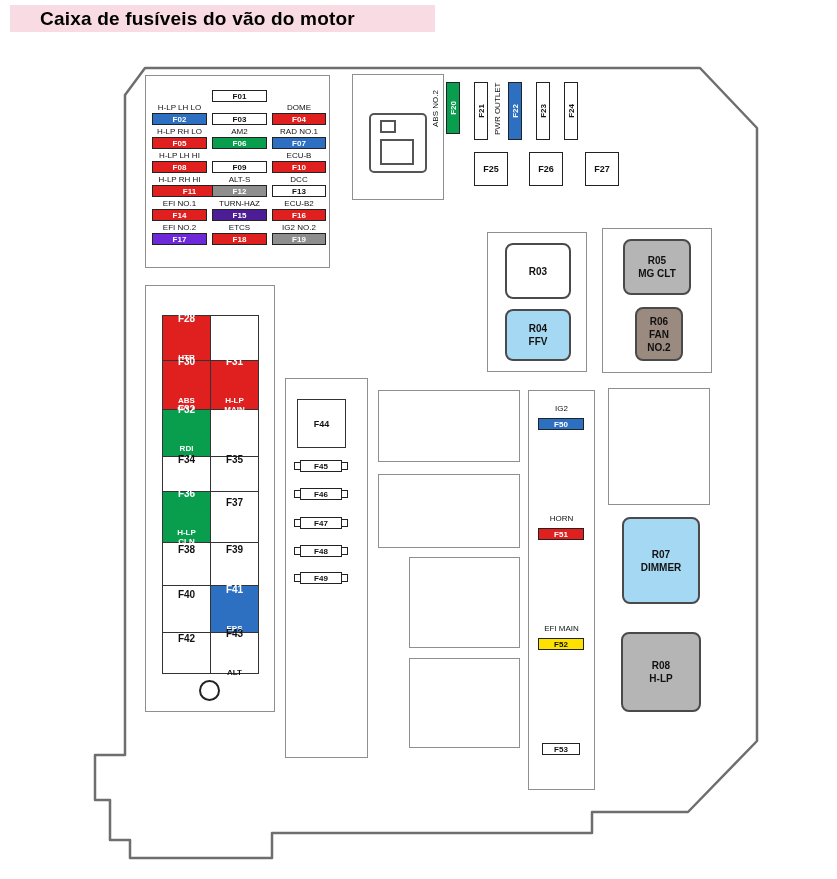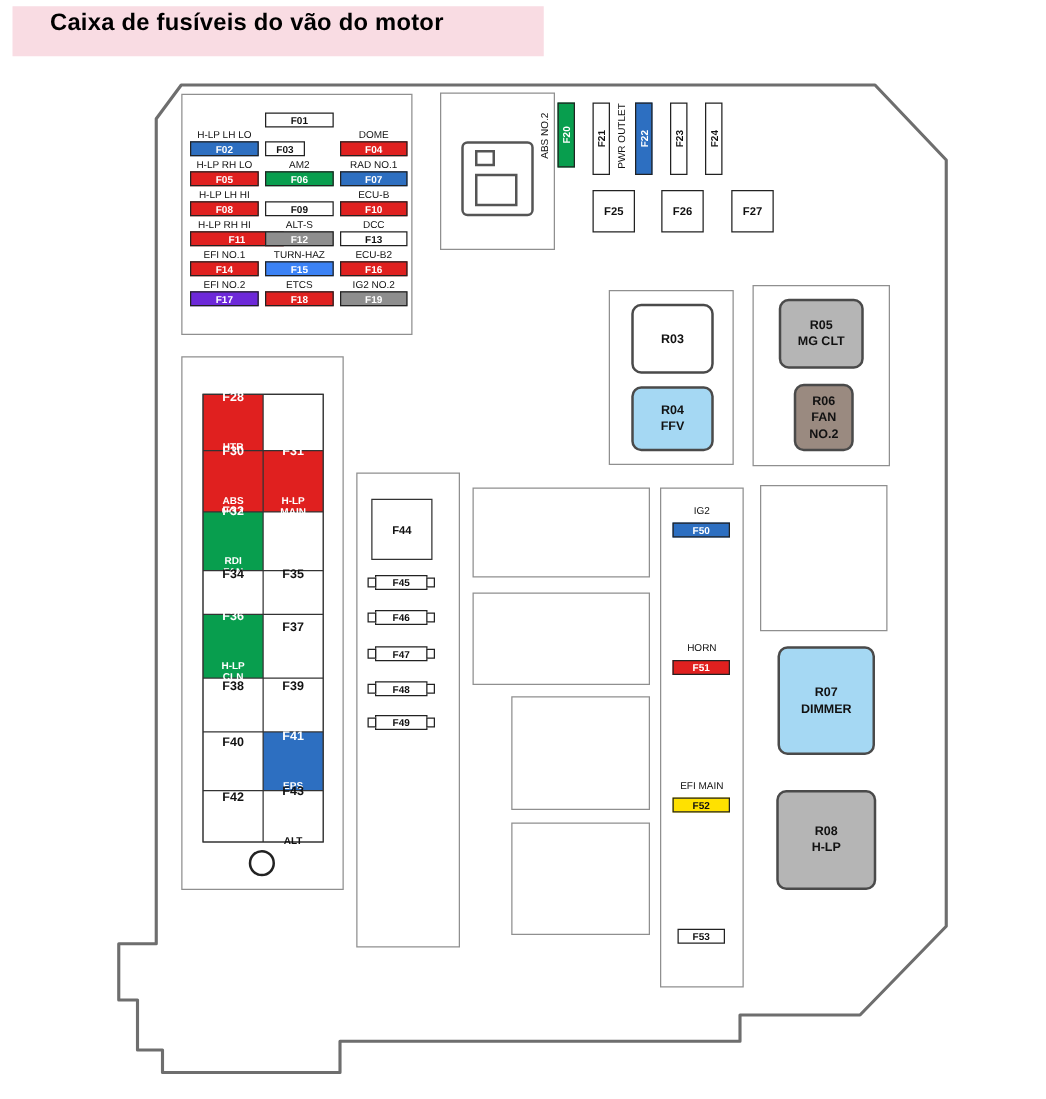--- a/index.html
+++ b/index.html
@@ -2,21 +2,21 @@
 <html><head>
 <meta charset="utf-8">
 <style>
   html,body { margin:0; padding:0; background:#fff; }
   .screen {
     position:relative; width:837px; height:879px; background:#fff; overflow:hidden;
     font-family:"Liberation Sans", sans-serif; color:#111;
   }
   .outline-svg { position:absolute; left:0; top:0; }
   .title {
-    position:absolute; left:10px; top:5px; width:425px; height:40px;
+    position:absolute; left:10px; top:5px; width:425px; height:27px;
     background:#f9dce3; font-size:19px; font-weight:bold; line-height:27px;
     padding-left:30px; box-sizing:border-box; letter-spacing:0.2px; color:#000;
   }
   .cbox { position:absolute; border:1px solid #8f8f8f; box-sizing:border-box; background:#fff; }
   .fuse {
     position:absolute; height:12px; border:1px solid #222; box-sizing:border-box;
     display:flex; align-items:center; justify-content:center;
     font-size:8px; font-weight:bold; background:#fff;
   }
   .flabel {
@@ -94,28 +94,28 @@
     <div class="flabel" style="left:6px;top:75px;width:55px">H-LP LH HI</div>
     <div class="fuse light-text" style="left: 6px; top: 85px; width: 55px; background: rgb(224, 32, 31);">F08</div>
     <div class="flabel" style="left:6px;top:99px;width:55px">H-LP RH HI</div>
     <div class="fuse light-text" style="left: 6px; top: 109px; width: 75px; background: rgb(224, 32, 31);">F11</div>
     <div class="flabel" style="left:6px;top:123px;width:55px">EFI NO.1</div>
     <div class="fuse light-text" style="left: 6px; top: 133px; width: 55px; background: rgb(224, 32, 31);">F14</div>
     <div class="flabel" style="left:6px;top:147px;width:55px">EFI NO.2</div>
     <div class="fuse light-text" style="left: 6px; top: 157px; width: 55px; background: #6d28d9;">F17</div>
 
     <div class="fuse dark-text" style="left: 66px; top: 14px; width: 55px; background: rgb(255, 255, 255);">F01</div>
-    <div class="fuse dark-text" style="left: 66px; top: 37px; width: 32px; background: rgb(255, 255, 255);">F03</div>
+    <div class="fuse dark-text" style="left: 66px; top: 37px; width: 55px; background: rgb(255, 255, 255);">F03</div>
     <div class="flabel" style="left:66px;top:51px;width:55px">AM2</div>
     <div class="fuse light-text" style="left: 66px; top: 61px; width: 55px; background: rgb(8, 158, 78);">F06</div>
     <div class="fuse dark-text" style="left: 66px; top: 85px; width: 55px; background: rgb(255, 255, 255);">F09</div>
     <div class="flabel" style="left:66px;top:99px;width:55px">ALT-S</div>
     <div class="fuse light-text" style="left: 66px; top: 109px; width: 55px; background: rgb(142, 142, 142);">F12</div>
     <div class="flabel" style="left:66px;top:123px;width:55px">TURN-HAZ</div>
-    <div class="fuse light-text" style="left: 66px; top: 133px; width: 55px; background: #3b82f6;">F15</div>
+    <div class="fuse light-text" style="left: 66px; top: 133px; width: 55px; background: #4c1d95;">F15</div>
     <div class="flabel" style="left:66px;top:147px;width:55px">ETCS</div>
     <div class="fuse light-text" style="left: 66px; top: 157px; width: 55px; background: rgb(224, 32, 31);">F18</div>
 
     <div class="flabel" style="left:126px;top:27px;width:54px">DOME</div>
     <div class="fuse light-text" style="left: 126px; top: 37px; width: 54px; background: rgb(224, 32, 31);">F04</div>
     <div class="flabel" style="left:126px;top:51px;width:54px">RAD NO.1</div>
     <div class="fuse light-text" style="left: 126px; top: 61px; width: 54px; background: rgb(45, 111, 193);">F07</div>
     <div class="flabel" style="left:126px;top:75px;width:54px">ECU-B</div>
     <div class="fuse light-text" style="left: 126px; top: 85px; width: 54px; background: rgb(224, 32, 31);">F10</div>
     <div class="flabel" style="left:126px;top:99px;width:54px">DCC</div>

